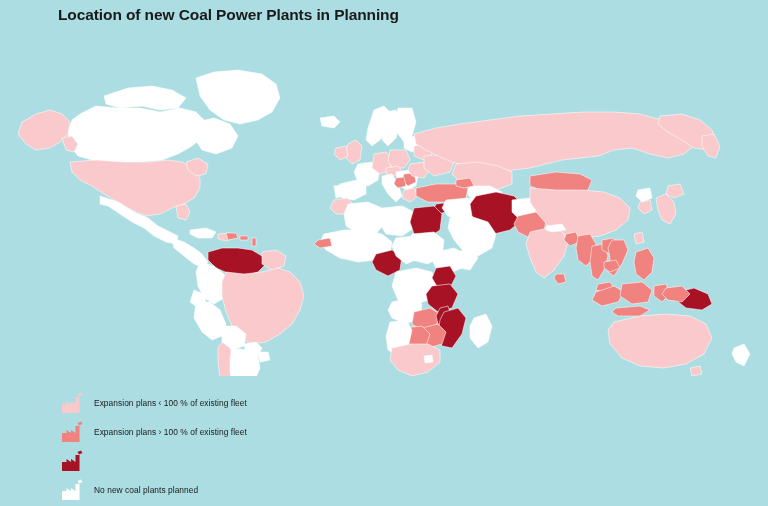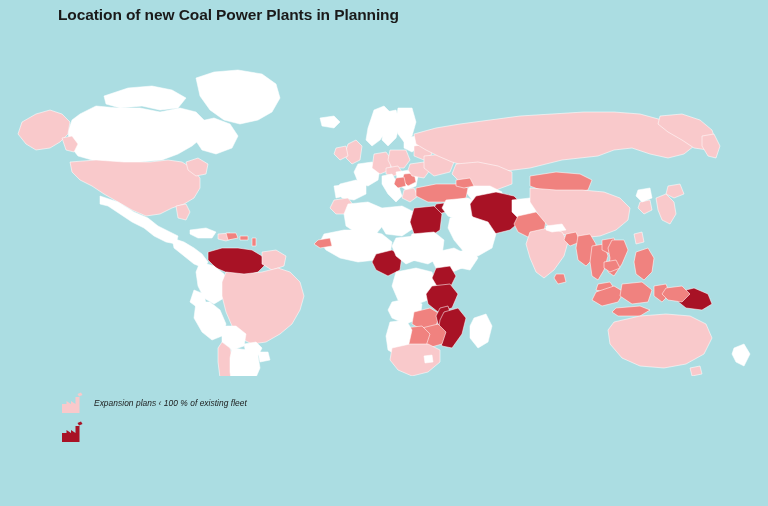--- a/index.html
+++ b/index.html
@@ -45,21 +45,20 @@
     stroke: #ffffff;
     stroke-width: 0.55;
     stroke-linejoin: round;
     vector-effect: non-scaling-stroke;
   }
   #legend {
     position: absolute;
     left: 60px;
     top: 388px;
     width: 420px;
-    font-style: italic;
   }
   .legend-row {
     display: flex;
     align-items: center;
     height: 29px;
   }
   .legend-swatch {
     width: 26px;
     height: 22px;
     flex: 0 0 26px;
@@ -209,24 +208,38 @@
   <div id="legend">
 
     <div class="legend-row">
       <svg class="legend-swatch" viewBox="0 0 26 22">
         <path d="M17.5 2 L21 0.5 L22.5 3 L19 4.5 Z" fill="#f9c9cb"></path>
         <path d="M2 21 L2 12 L6.5 12 L6.5 9 L11 12 L11 9 L15.5 12 L15.5 5 L19.5 5 L19.5 21 Z" fill="#f9c9cb"></path>
       </svg>
       <span class="legend-label">Expansion plans ‹ 100 % of existing fleet</span>
     </div>
 
+    <div class="legend-row">
+      <svg class="legend-swatch" viewBox="0 0 26 22">
+        <path d="M17.5 2 L21 0.5 L22.5 3 L19 4.5 Z" fill="#f0827f"></path>
+        <path d="M2 21 L2 12 L6.5 12 L6.5 9 L11 12 L11 9 L15.5 12 L15.5 5 L19.5 5 L19.5 21 Z" fill="#f0827f"></path>
+      </svg>
+      <span class="legend-label">Expansion plans › 100 % of existing fleet</span>
+    </div>
 
     <div class="legend-row">
       <svg class="legend-swatch" viewBox="0 0 26 22">
         <path d="M17.5 2 L21 0.5 L22.5 3 L19 4.5 Z" fill="#a81225"></path>
         <path d="M2 21 L2 12 L6.5 12 L6.5 9 L11 12 L11 9 L15.5 12 L15.5 5 L19.5 5 L19.5 21 Z" fill="#a81225"></path>
       </svg>
     </div>
 
+    <div class="legend-row">
+      <svg class="legend-swatch" viewBox="0 0 26 22">
+        <path d="M17.5 2 L21 0.5 L22.5 3 L19 4.5 Z" fill="#ffffff"></path>
+        <path d="M2 21 L2 12 L6.5 12 L6.5 9 L11 12 L11 9 L15.5 12 L15.5 5 L19.5 5 L19.5 21 Z" fill="#ffffff"></path>
+      </svg>
+      <span class="legend-label">No new coal plants planned</span>
+    </div>
 
   </div>
 
 </div>
 
 </body></html>

